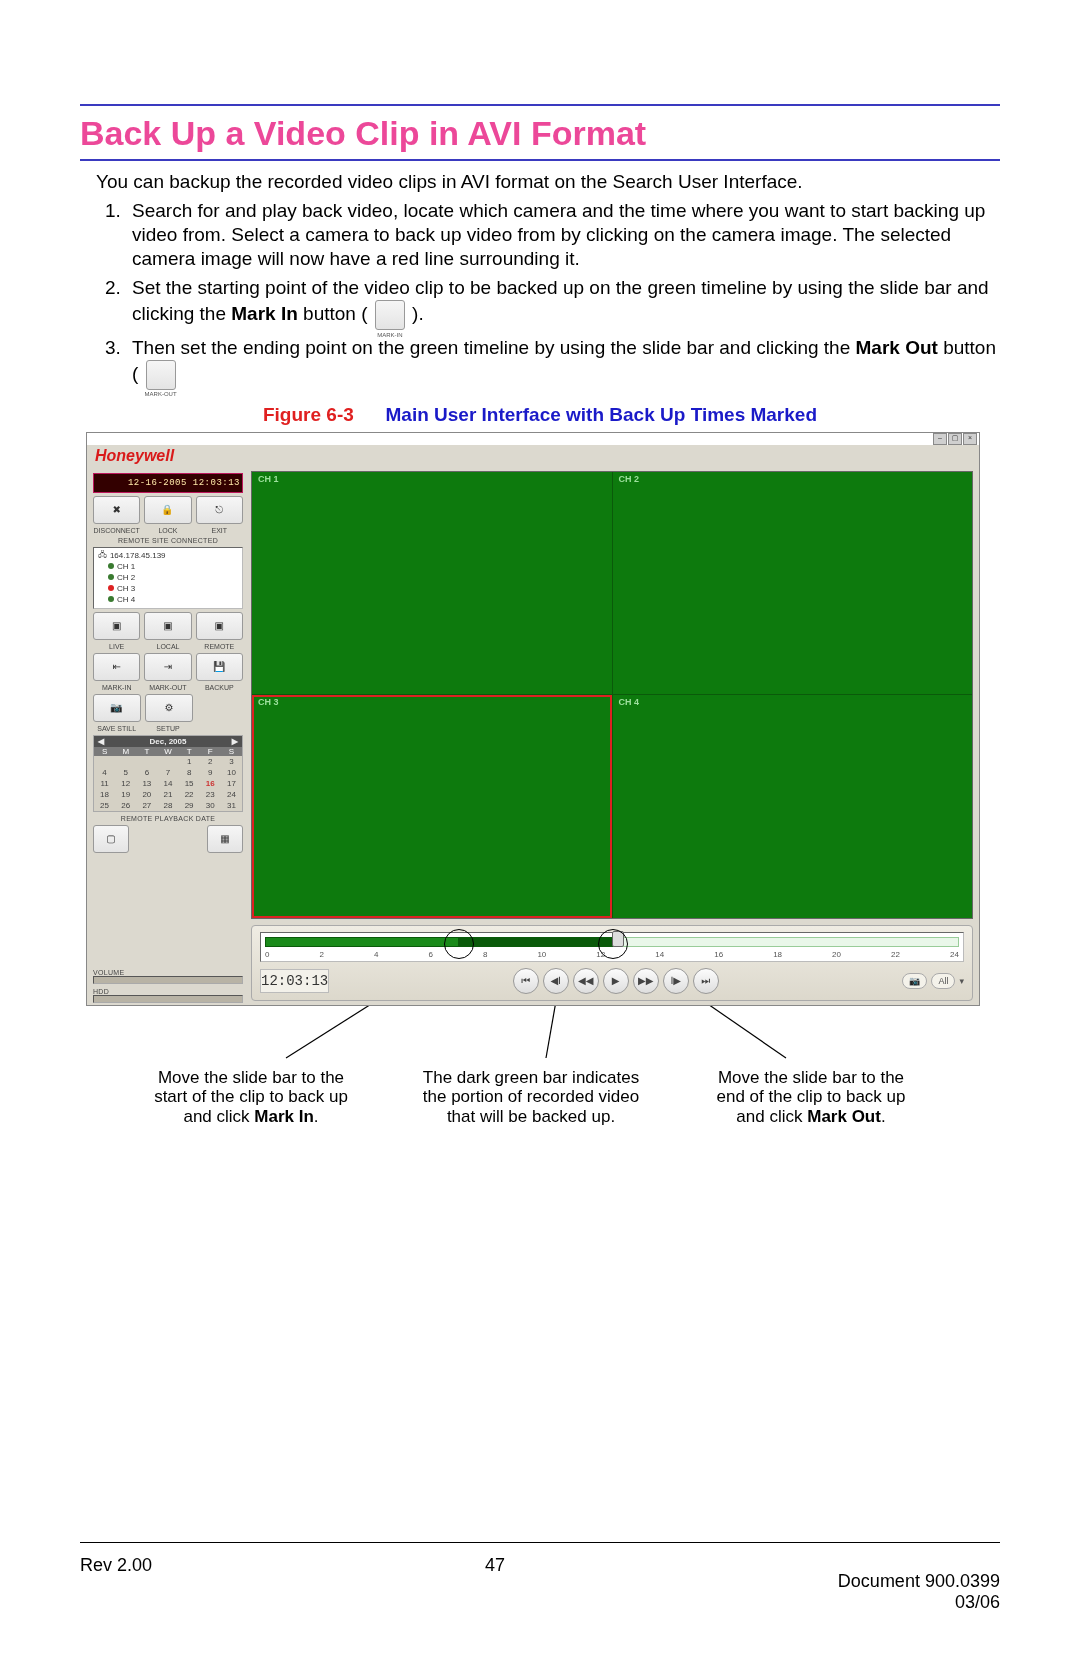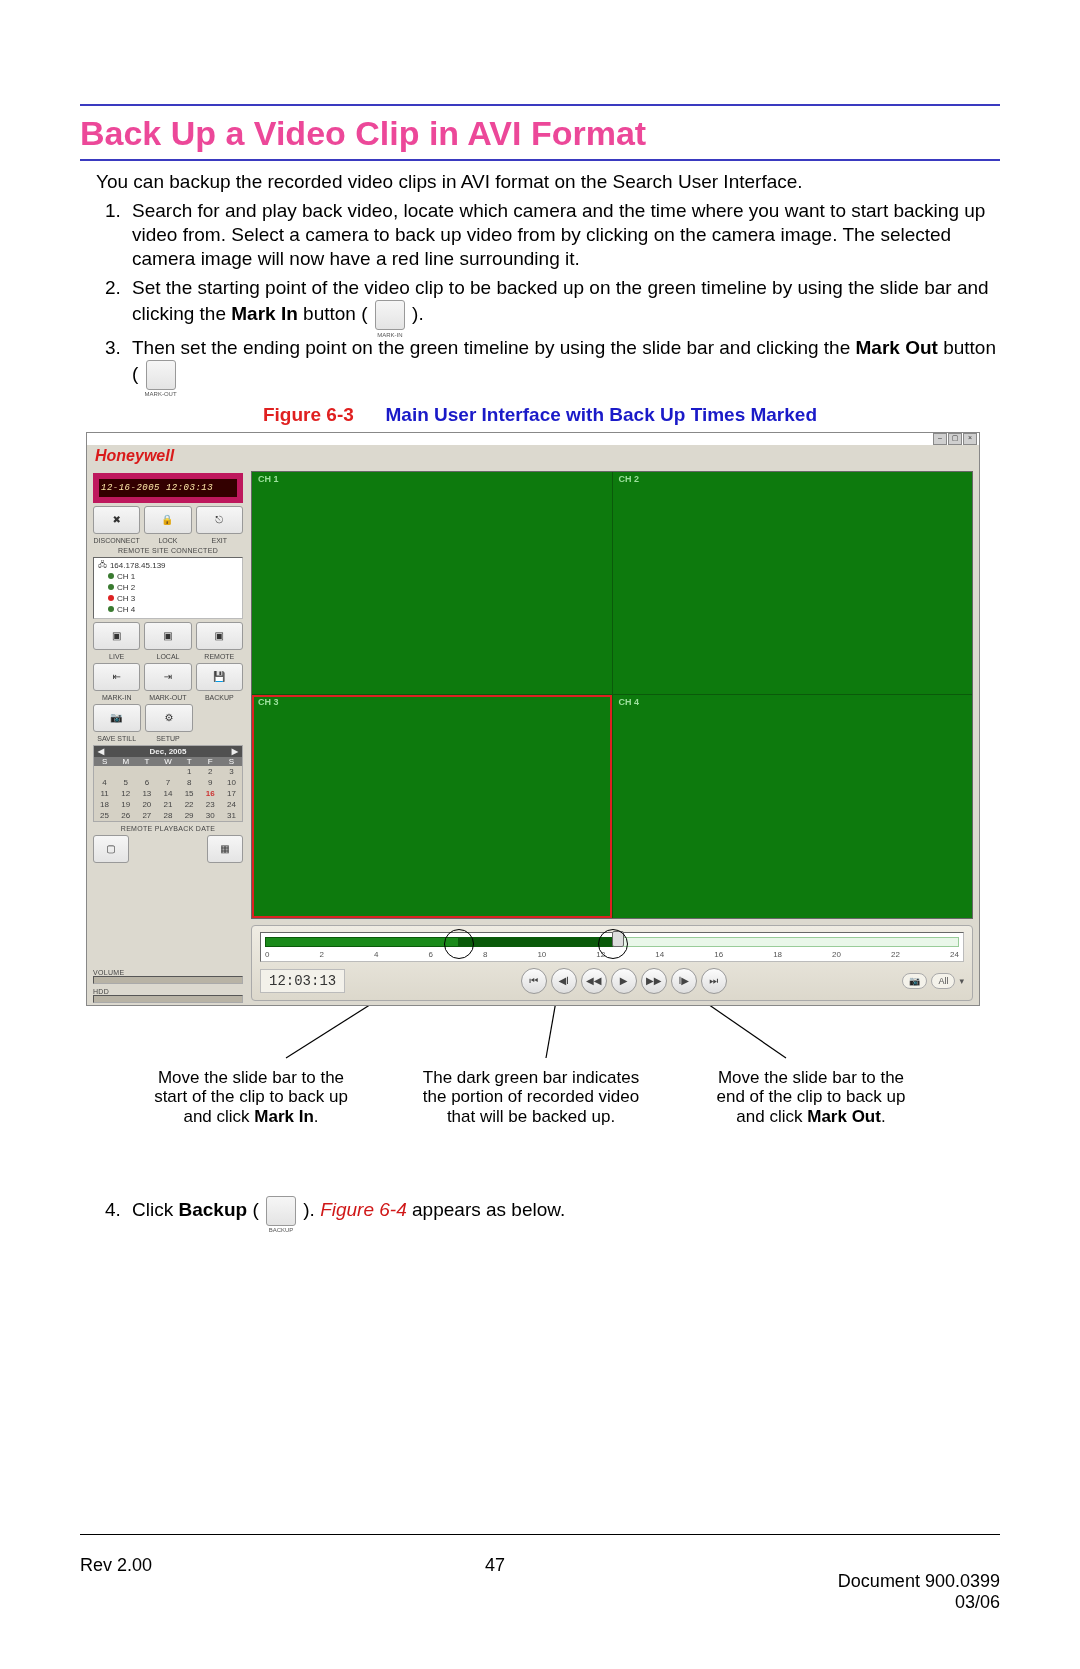--- a/index.html
+++ b/index.html
@@ -118,29 +118,28 @@
     height: calc(100% - 34px);
   }
   .sidebar {
     width: 150px;
     padding: 4px 6px;
     display: flex;
     flex-direction: column;
     gap: 3px;
   }
   .datetime-box {
-    border: 6px solid #be185d;
+    border: 1px solid #be185d;
     background: #330000;
     color: #ffe9a8;
-    text-align: left;
+    text-align: right;
     font-size: 9px;
     padding: 4px 2px;
     letter-spacing: 0.5px;
     font-family: "Courier New", monospace;
-    font-style: italic;
   }
   .btn-row {
     display: flex;
     gap: 4px;
     justify-content: space-between;
   }
   .sbtn {
     flex: 1;
     border: 1px solid #999;
     background: linear-gradient(#f6f6f6,#e4e4e4);
@@ -261,21 +260,21 @@
   }
   .timeline .slider {
     position:absolute; top:-2px; width:10px; height:14px; background:#ddd; border:1px solid #666; border-radius:2px;
   }
   .timeline .mark-circle { position:absolute; width:28px;height:28px;border:1.5px solid #000;border-radius:50%; top:-4px; }
   .controls-row {
     display:flex; align-items:center; justify-content:space-between;
   }
   .timecode {
     font-family: "Courier New", monospace;
-    background:#f3f1ea; border:1px solid #bbb; padding:3px 8px; font-size:14px;
+    background:#f3f1ea; border:1px solid #bbb; padding:3px 0; font-size:14px;
   }
   .play-ctrls { display:flex; gap:4px; }
   .pbtn {
     width:24px;height:24px;border-radius:50%;
     background:linear-gradient(#fcfcfc,#dedede);
     border:1px solid #999; display:flex;align-items:center;justify-content:center;
     font-size:10px; color:#444;
   }
   .cam-select {
     display:flex;align-items:center;gap:4px;font-size:9px;color:#555;
@@ -290,21 +289,21 @@
     text-align: center;
   }
   .ann-line { stroke:#000; stroke-width:1.2; fill:none;}
   .ann-text {
     position:absolute; font-size:17px; line-height:1.15; width:250px;
   }
   
   .footer {
     position:absolute; left:80px; right:80px; bottom:56px;
     border-top:1px solid #000;
-    display:flex; justify-content:space-between; font-size:18px; padding-top:20px;
+    display:flex; justify-content:space-between; font-size:18px; padding-top:12px;
   }
   .footer .right { text-align:right;margin-top:16px; }
   .ref { color:#d01818; font-style: italic;}
   .fig-ref { font-style: italic;}
 </style>
 </head>
 <body>
 
 <div class="page">
 
@@ -573,33 +572,20 @@
       <span>the portion of recorded video</span><br>
       <span>that will be backed up.</span>
     </div>
     <div class="ann-text" style="left:600px; top:-36px;">
       <span>Move the slide bar to the</span><br>
       <span>end of the clip to back up</span><br>
       <span>and click </span><b>Mark Out</b><span>.</span>
     </div>
   </div>
 
-  <ol class="steps" start="4">
-    <li>
-      <span>Click </span>
-      <b>Backup</b>
-      <span> ( </span>
-      <span class="mini-icon">
-        <span class="sub">BACKUP</span>
-      </span>
-      <span> ). </span>
-      <span class="ref fig-ref">Figure 6-4</span>
-      <span> appears as below.</span>
-    </li>
-  </ol>
 
   <div class="footer">
     <div>Rev 2.00</div>
     <div>47</div>
     <div class="right">
       <div>Document 900.0399</div>
       <div>03/06</div>
     </div>
   </div>
 

